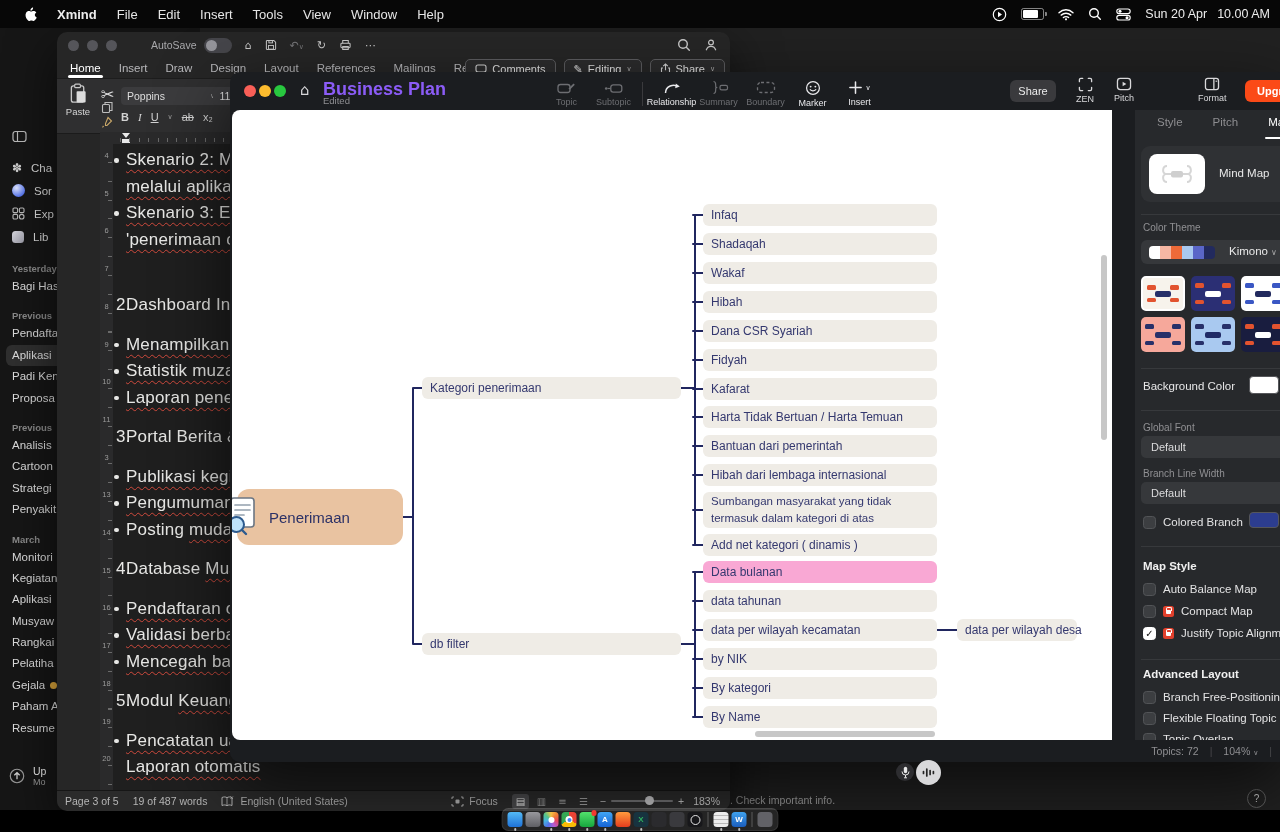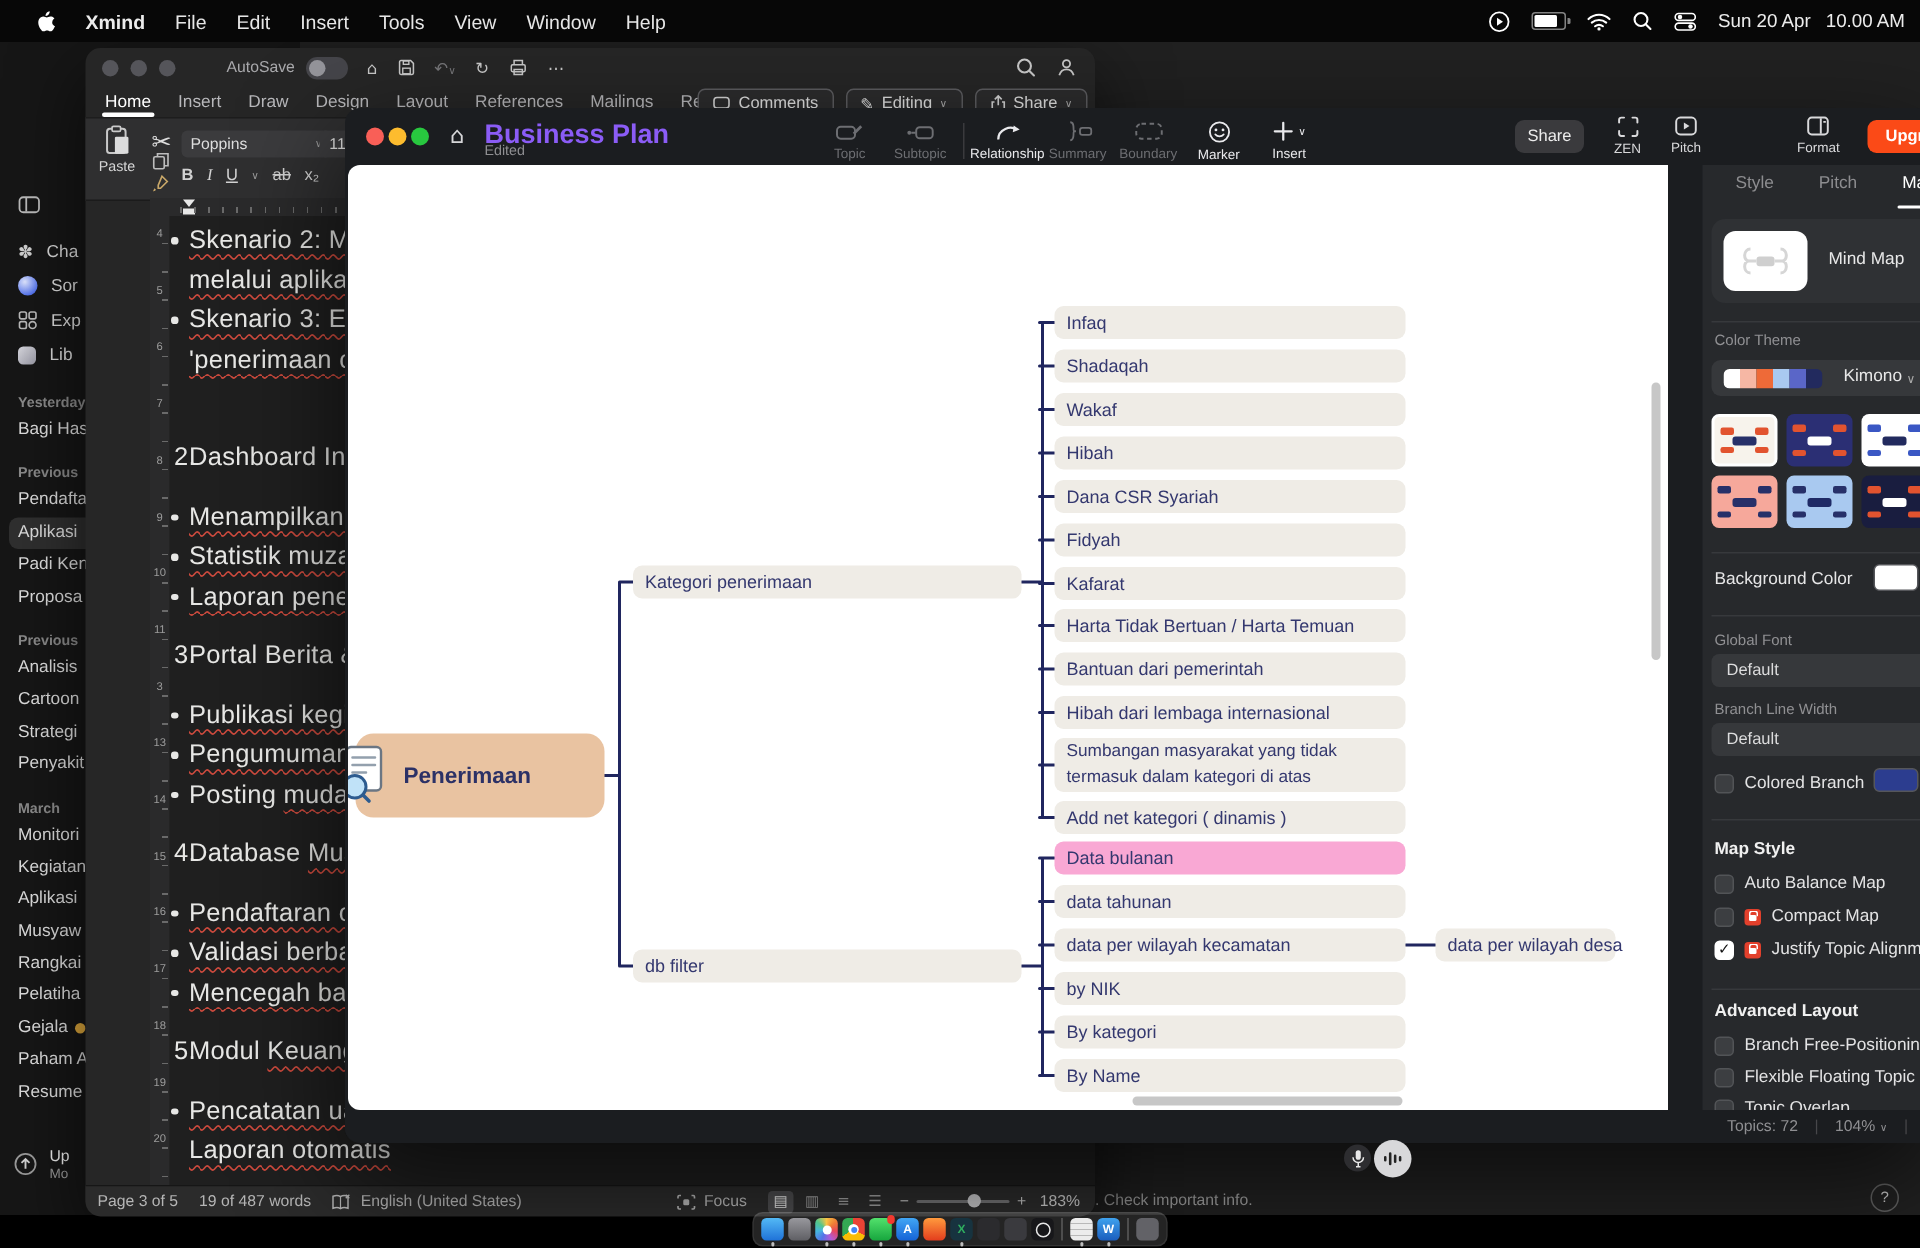--- a/index.html
+++ b/index.html
@@ -107,21 +107,21 @@
   .x-tool.dis{color:#6d6e72}
   .x-tlab{font-size:9px;white-space:nowrap}
   .x-trow{display:flex;align-items:center;gap:2px}
   .x-chev{font-size:7px}
   .x-sep{width:1px;height:24px;background:#3a3a3d;margin:6px 5px 0}
   #x-share{position:absolute;left:780px;top:8px;width:46px;height:22px;background:#3a3a3d;border-radius:6px;font-size:11px;color:#ececec;display:flex;align-items:center;justify-content:center}
   .x-mini{position:absolute;top:5px;display:flex;flex-direction:column;align-items:center;gap:2px;color:#d9d9db;font-size:9px}
   #x-upgrade{position:absolute;left:1015px;top:8px;height:22px;background:#fb4a17;border-radius:6px;color:#fff;font-size:11px;font-weight:700;display:flex;align-items:center;padding:0 12px}
   #x-canvas{position:absolute;left:2px;top:38px;width:880px;height:630px;background:#fff;border-radius:8px 0 0 8px;overflow:hidden}
   .mm-node{position:absolute;display:flex;align-items:center;border-radius:6px;font-size:12px;padding:0 8px;box-sizing:border-box;white-space:nowrap}
-  .mm-root{border-radius:12px;font-weight:700;font-size:15px;padding-left:32px}
+  .mm-root{border-radius:12px;font-weight:400;font-size:15px;padding-left:32px}
   .mm-tall{white-space:normal;line-height:1.45;font-size:11.5px;padding:2px 8px}
   #root-ic{position:absolute;left:-13px;top:7px}
   .sb-h{position:absolute;left:523px;top:621px;width:180px;height:6px;background:#c7c7c7;border-radius:3px}
   .sb-v{position:absolute;left:869px;top:145px;width:6px;height:185px;background:#c7c7c7;border-radius:3px}
   #x-bottom{position:absolute;left:0;top:668px;width:100%;height:22px;background:#1b1d20;border-radius:0 0 10px 10px;display:flex;align-items:center;justify-content:flex-end;gap:11px;padding-right:16px;box-sizing:border-box;font-size:10.5px;color:#8f8f92}
   .x-bsep{color:#47474a}
   #x-panel{position:absolute;left:905px;top:38px;width:153px;height:630px;background:#27292c}
   #p-tabs{position:absolute;left:22px;top:6px;display:flex;gap:30px;font-size:11.5px;color:#8d8d90}
   .p-tab.act{color:#fff}
   #p-tabu{position:absolute;left:130px;top:27px;width:28px;height:2px;background:#fff;border-radius:1px}

